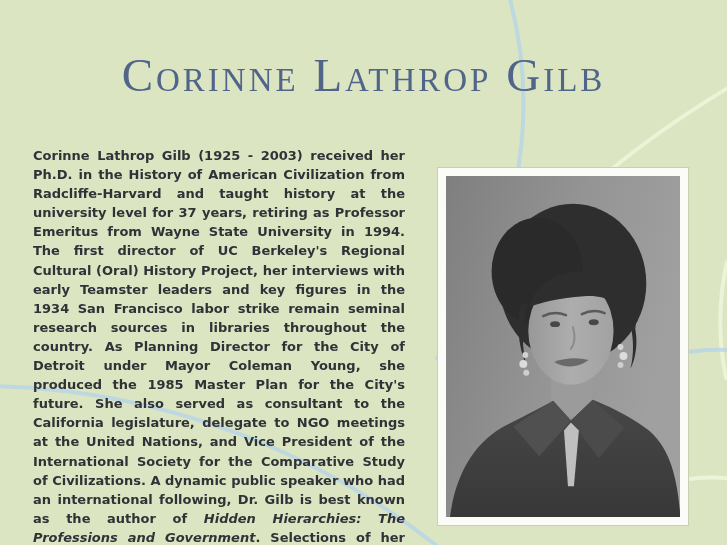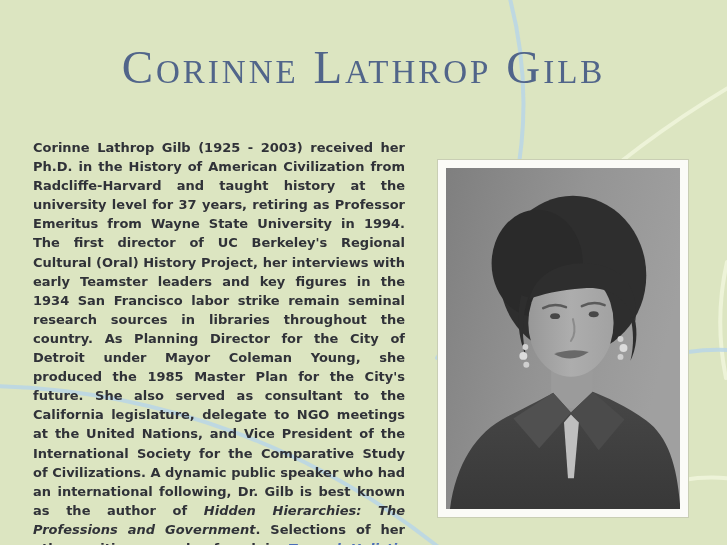--- a/index.html
+++ b/index.html
@@ -20,21 +20,21 @@
     background:var(--background);
     font-family:"DejaVu Sans","Liberation Sans",sans-serif;
   }
   .bg-arcs{
     position:absolute;left:0;top:0;width:727px;height:545px;
     z-index:0;pointer-events:none;
   }
   .bg-arcs path{fill:none;stroke-width:4px;stroke-linecap:round;}
   .bg-arcs .arc-blue{stroke:var(--arc-blue);opacity:.85;}
   .bg-arcs .arc-light{stroke:var(--arc-light);}
-  .page{position:absolute;left:0;top:0;width:727px;height:392px;z-index:1;padding-left:36px;}
+  .page{position:absolute;left:0;top:8px;width:727px;height:392px;z-index:1;padding-left:36px;}
   .page-title{
     position:absolute;top:44px;left:0;width:727px;
     text-align:center;
     font-family:"Liberation Serif","DejaVu Serif",serif;
     font-variant:small-caps;
     font-weight:normal;
     font-size:47px;
     line-height:1;
     letter-spacing:3px;
     color:var(--title-text);

